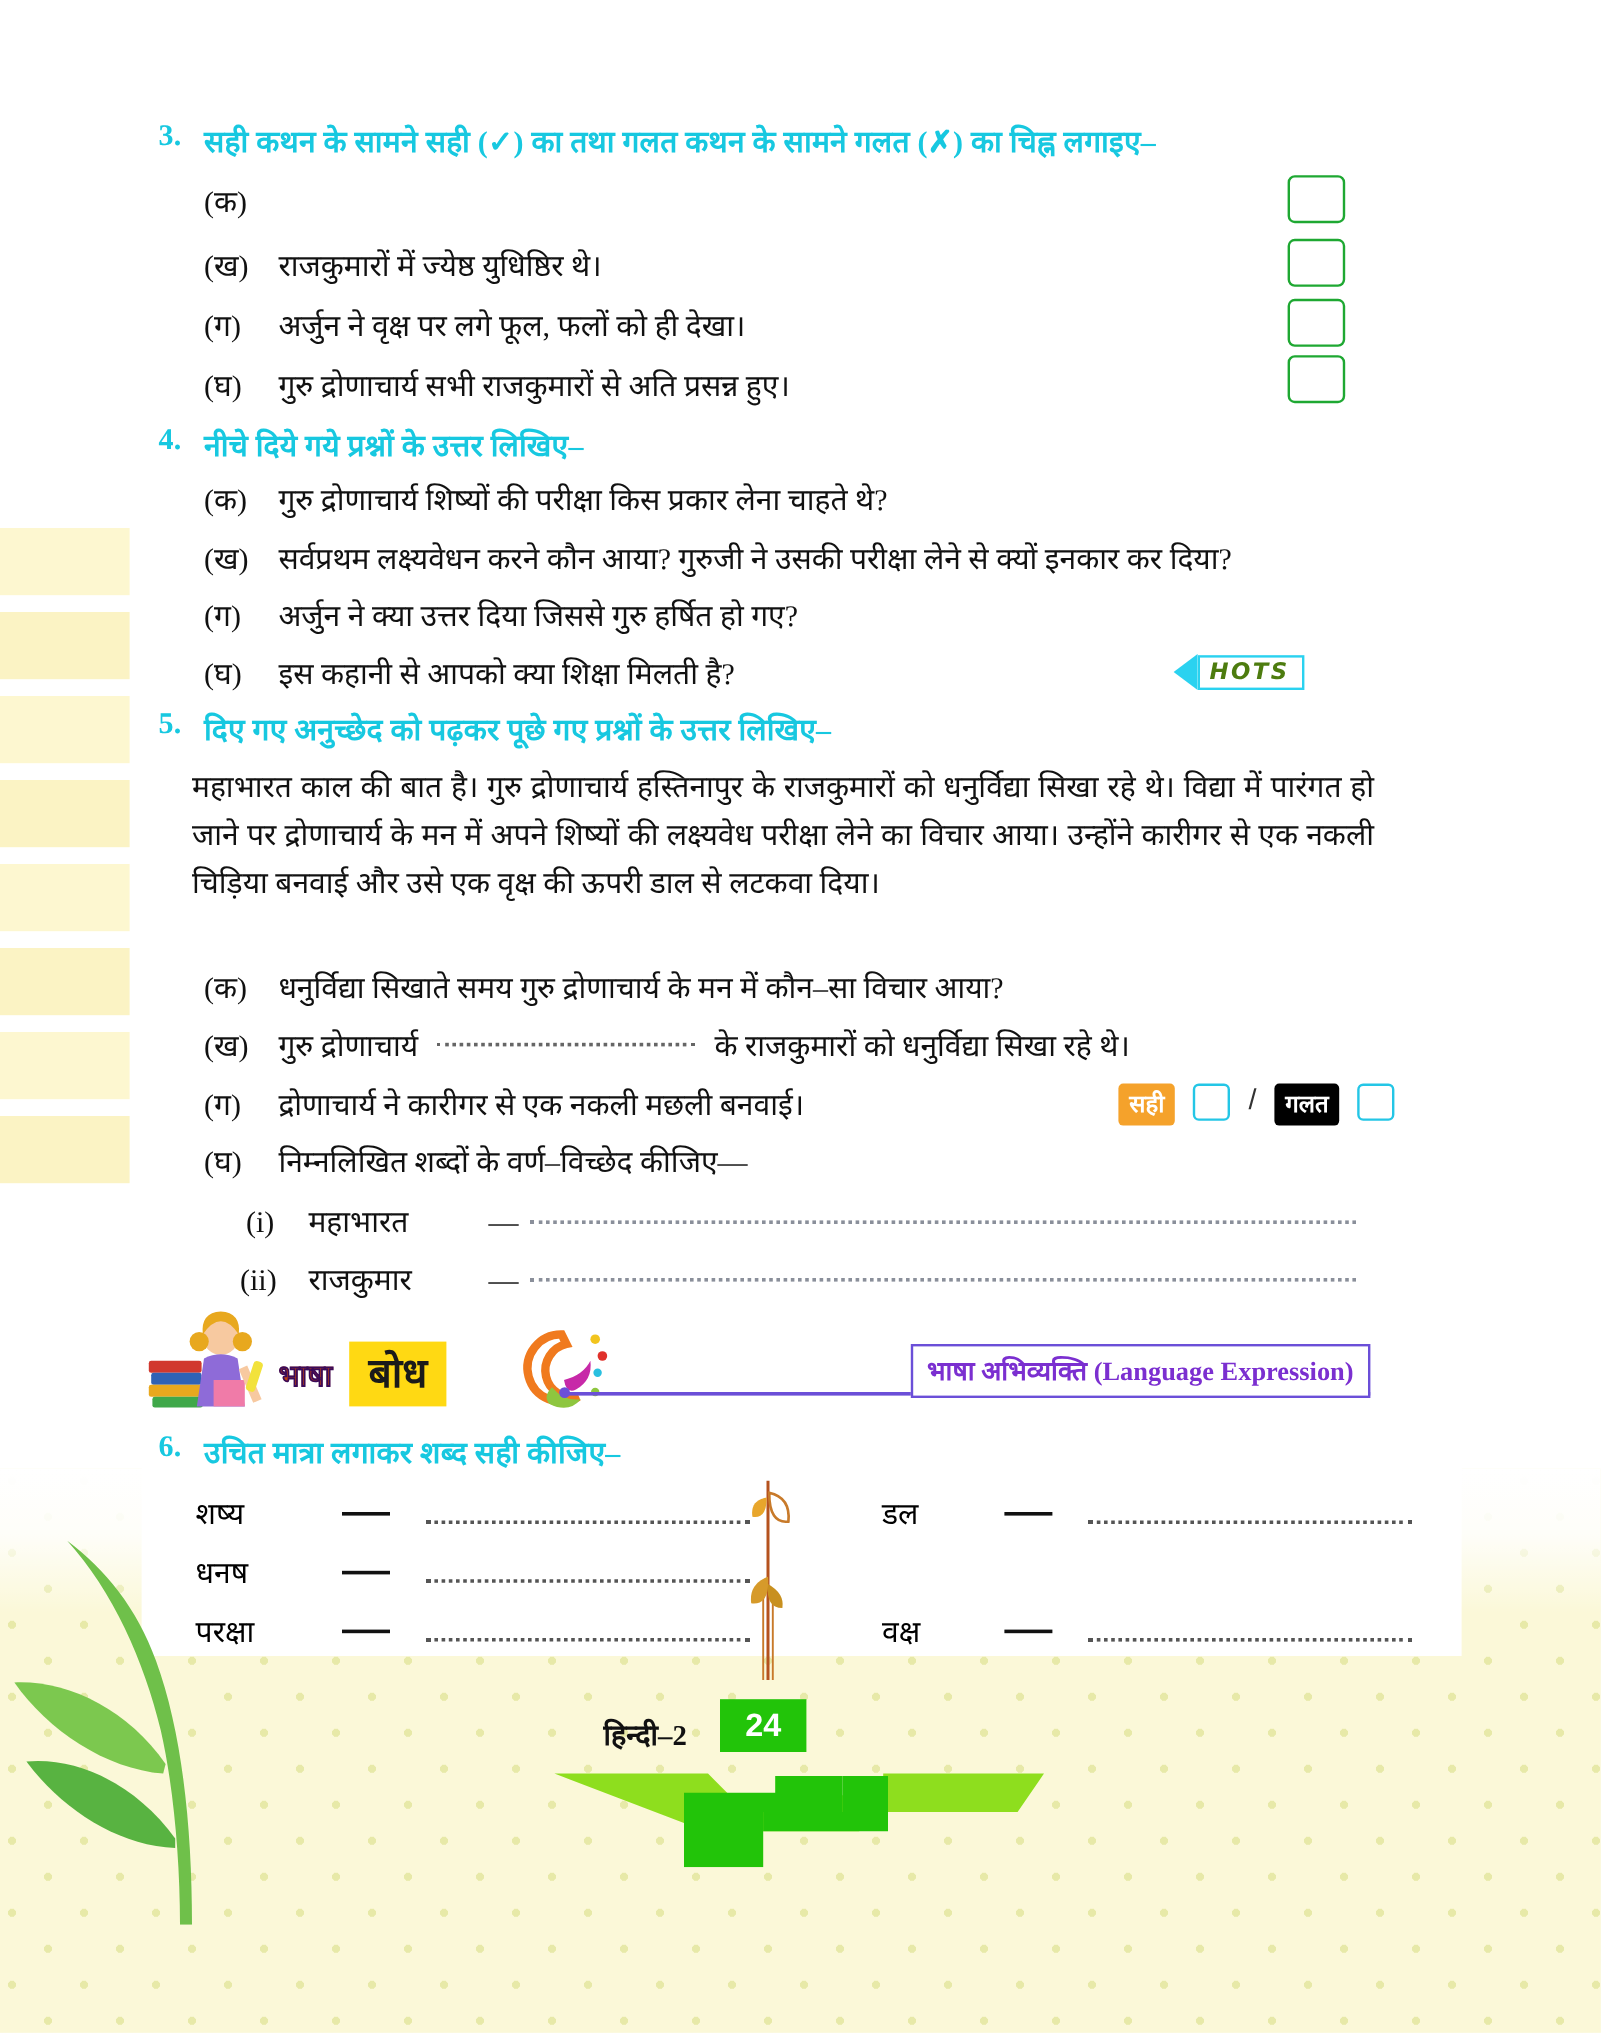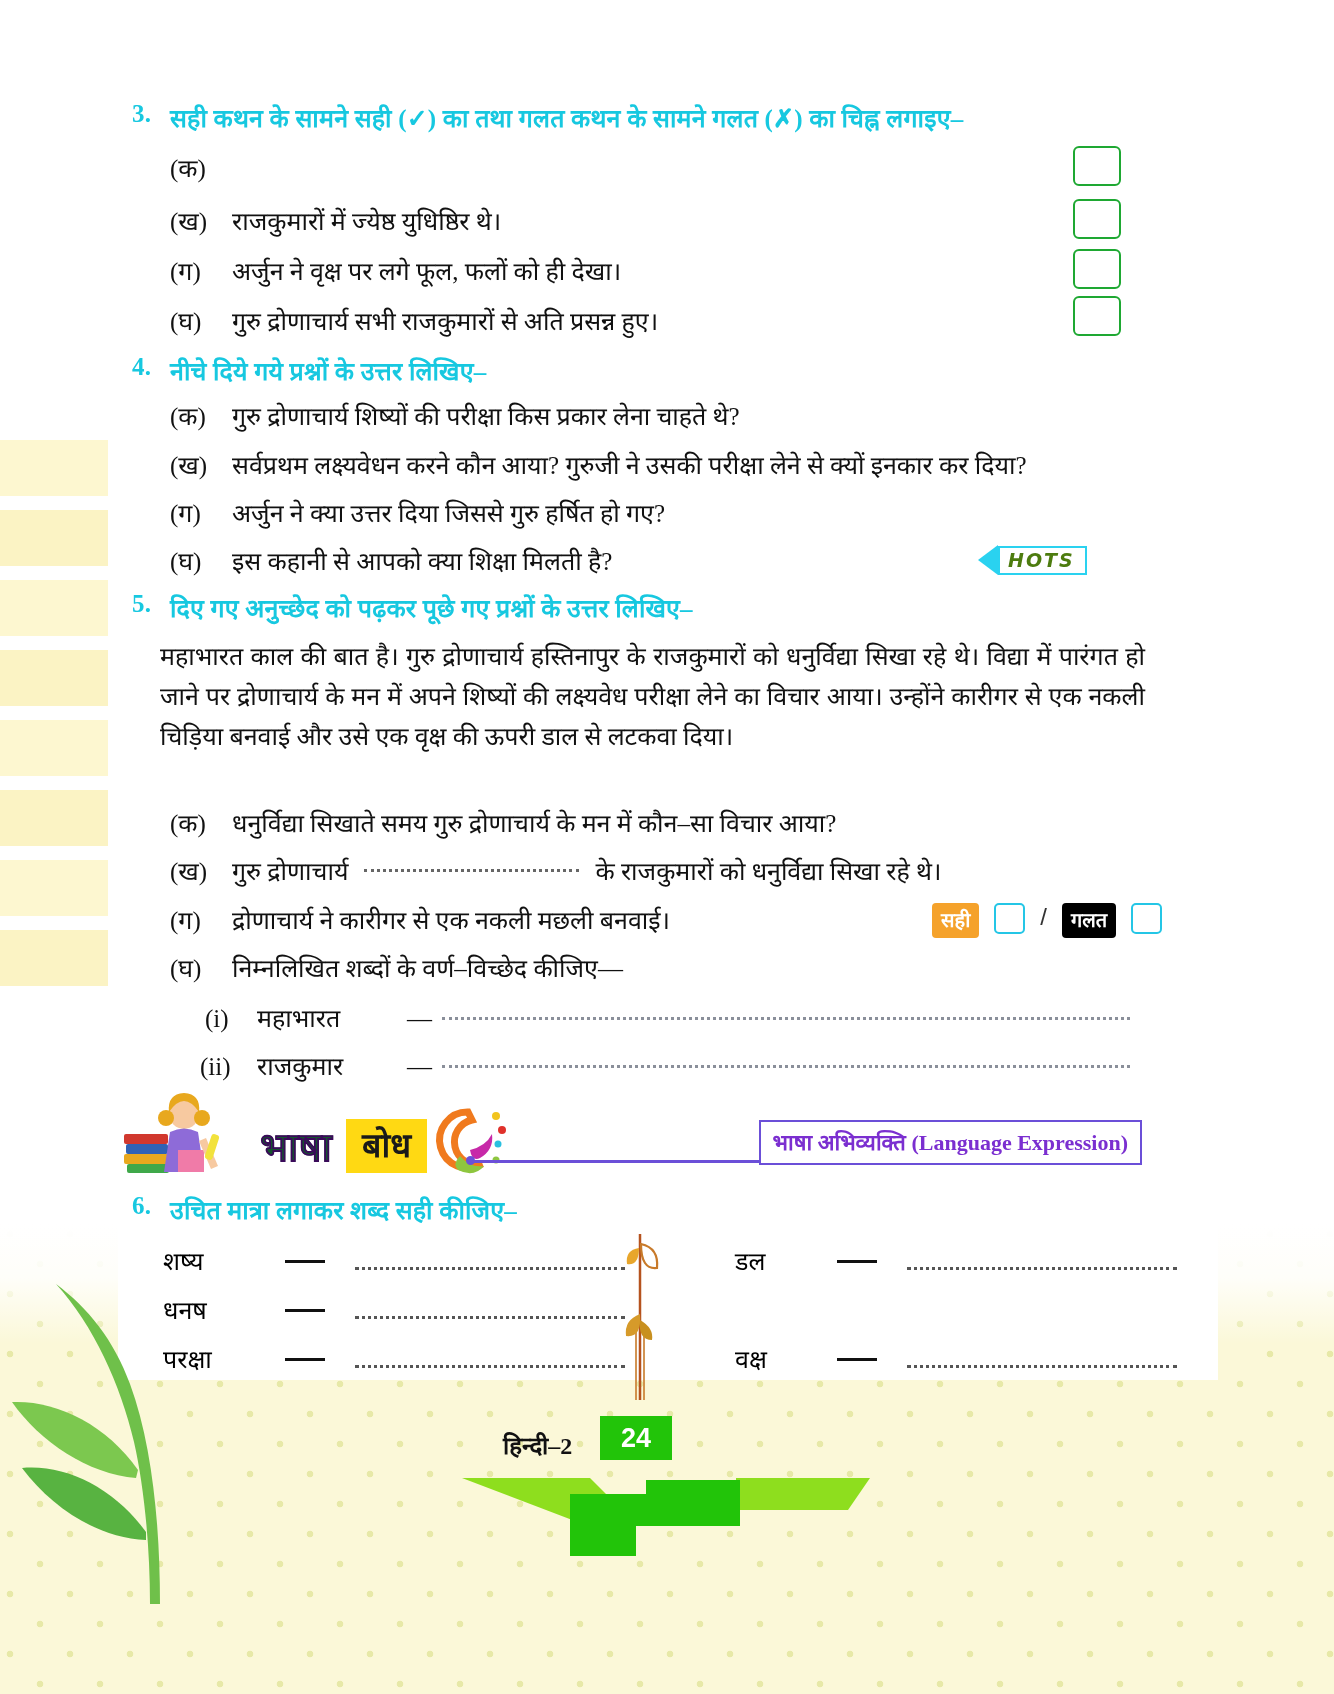--- a/index.html
+++ b/index.html
@@ -85,23 +85,22 @@
     color: #fff; font-weight: bold; font-size: 20px; padding: 3px 9px 5px;
     border-radius: 4px; font-family: "Liberation Serif","DejaVu Serif",serif;
   }
   .badge.sahi { background: #f5a22b; }
   .badge.galat { background: #000000; }
   .cbox { width: 31px; height: 31px; border: 2.5px solid #24c6e6; border-radius: 5px; background:#fff; }
 
   
   .bb-wrap { position: absolute; left: 132px; top: 1098px; width: 1010px; height: 74px; }
   .bb-bhasha {
-    color: #14532d; font-weight: bold; font-size: 40px; -webkit-text-stroke: .6px #3a0a5a;
+    color: #c2410c; font-weight: bold; font-size: 25px; -webkit-text-stroke: .6px #3a0a5a;
     font-family: "Liberation Serif","DejaVu Serif",serif;
-    margin-left: 28px;
   }
   .bb-bodh {
     background: #ffd913; color: #1a1a1a; font-weight: bold; font-size: 34px;
     padding: 2px 16px 6px; font-family: "Liberation Serif","DejaVu Serif",serif;
   }
   .expr-box {
     position: absolute; right: 0; top: 22px;
     border: 2px solid #6b4fd8; background: #fff; padding: 4px 12px 7px;
     color: #7b2fd0; font-weight: bold; font-size: 22px;
     font-family: "Liberation Serif","DejaVu Serif",serif; white-space: nowrap;

